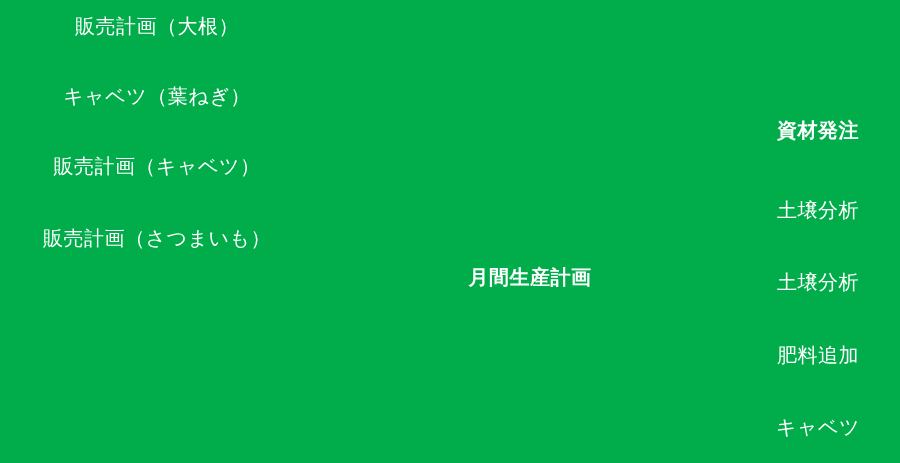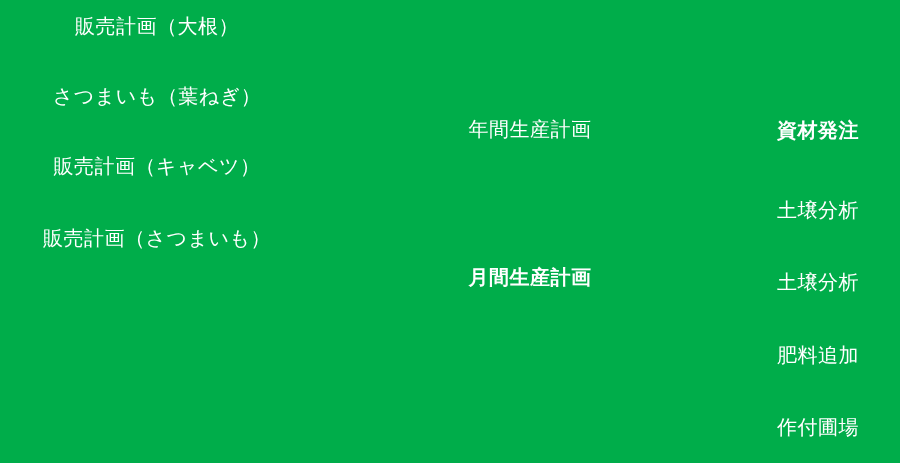--- a/index.html
+++ b/index.html
@@ -59,35 +59,34 @@
   .task-3 { top: 355px; }
   .task-4 { top: 427px; }
 </style>
 </head>
 <body>
 
 <div id="board" style="background: rgb(0, 173, 74); width: 900px; height: 463px;">
 
   <div class="label col-sales sales-0" style="color: rgb(255, 255, 255);">販売計画（大根）</div>
 
-  <div class="label col-sales sales-1" style="color: rgb(255, 255, 255);">さつまいも（葉ねぎ）</div>
+  <div class="label col-sales sales-1" style="color: rgb(255, 255, 255);">キャベツ（葉ねぎ）</div>
 
   <div class="label col-sales sales-2" style="color: rgb(255, 255, 255);">販売計画（キャベツ）</div>
 
   <div class="label col-sales sales-3" style="color: rgb(255, 255, 255);">販売計画（さつまいも）</div>
 
-  <div class="label col-plan plan-0" style="color: rgb(255, 255, 255);">年間生産計画</div>
 
   <div class="label col-plan plan-1" style="color: rgb(255, 255, 255);">月間生産計画</div>
 
 
 
   <div class="label col-task task-0" style="color: rgb(255, 255, 255);">資材発注</div>
 
   <div class="label col-task task-1" style="color: rgb(255, 255, 255);">土壌分析</div>
 
   <div class="label col-task task-2" style="color: rgb(255, 255, 255);">土壌分析</div>
 
   <div class="label col-task task-3" style="color: rgb(255, 255, 255);">肥料追加</div>
 
-  <div class="label col-task task-4" style="color: rgb(255, 255, 255);">作付圃場</div>
+  <div class="label col-task task-4" style="color: rgb(255, 255, 255);">キャベツ</div>
 
 </div>
 
 </body></html>

